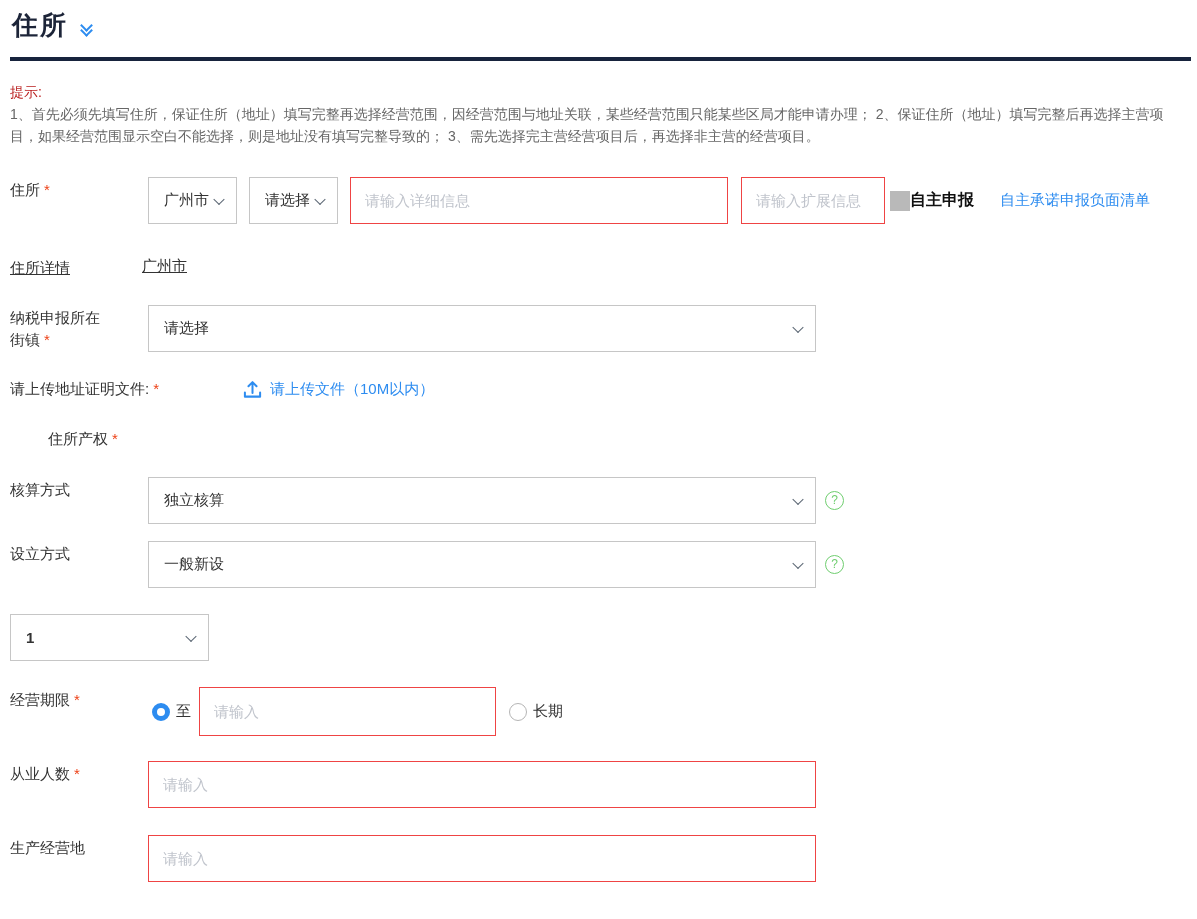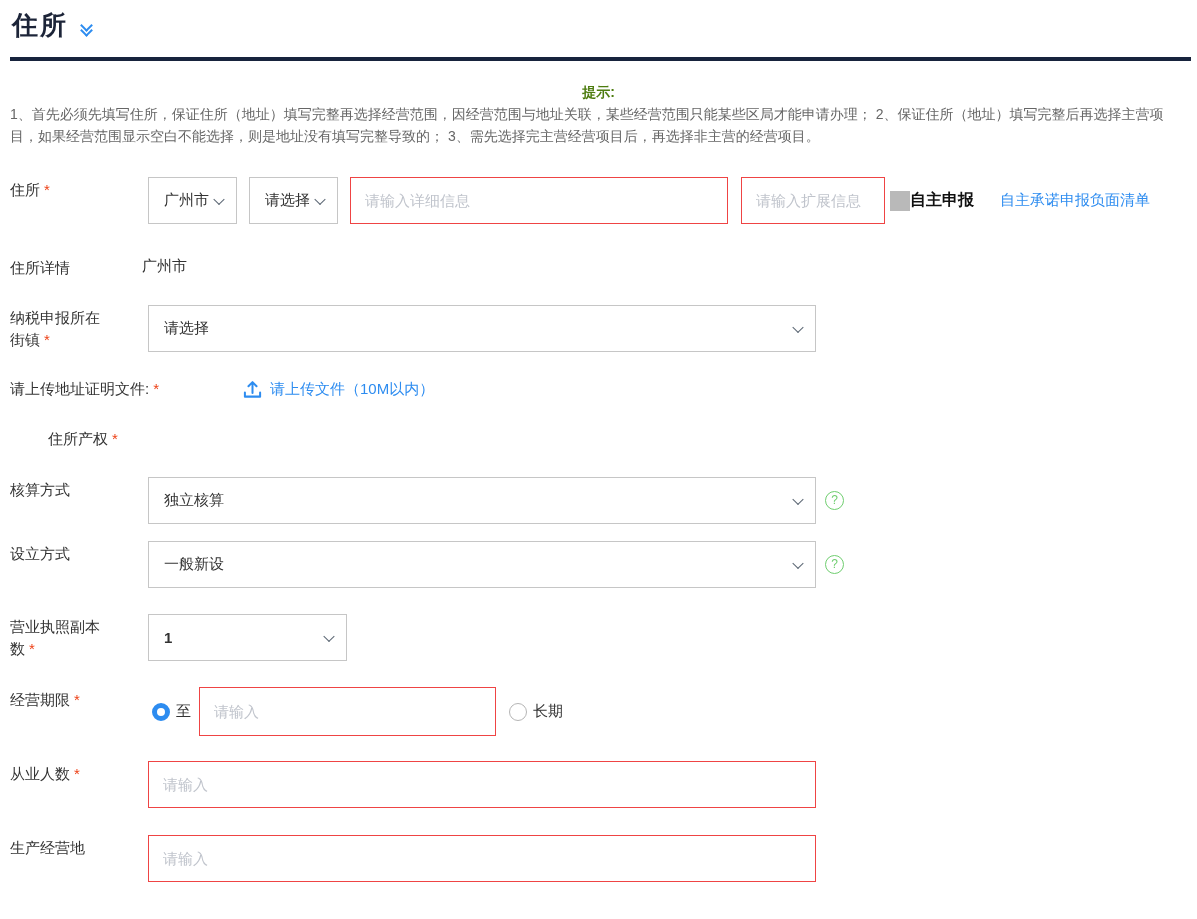--- a/index.html
+++ b/index.html
@@ -18,21 +18,21 @@
   .collapse-icon i {
     display:block; width:9px; height:9px;
     border-right:2px solid #2d8cf0; border-bottom:2px solid #2d8cf0;
     transform:rotate(45deg);
   }
   .collapse-icon i + i { margin-top:-5px; }
   .title-rule { height:4px; background:#17233d; margin:14px 0 0 0; width:1181px; }
 
   
   .tips { margin-top:20px; font-size:14px; line-height:22px; color:#666; width:1177px; }
-  .tips-heading { font-weight:bold; color:#4d7c0f;text-align:center; }
+  .tips-heading { font-weight:normal; color:#b91c1c; }
 
   
   .form { margin-top:30px; }
   .row { display:flex; align-items:flex-start; }
   .row-label {
     width:138px; flex:none; font-size:15px; color:#333;
     padding-top:2px; line-height:22px;
   }
   .row-label .narrow { display:inline-block; width:98px; }
   .row-label.wide { width:233px; }
@@ -119,21 +119,21 @@
           <input type="text" placeholder="请输入扩展信息" style="">
         </div>
         <div style="display:flex; align-items:center; height:47px;">
           <span class="checkbox-gray"></span>
           <span class="inline-label">自主申报</span>
           <a class="link" style="margin-left:26px;">自主承诺申报负面清单</a>
         </div>
       </div>
     </div>
 
-    <div class="row" style="margin-bottom:26px;">
+    <div class="row" style="margin-bottom:26px;text-decoration:underline;">
       <div class="row-label">住所详情</div>
       <div class="plain-value" style="margin-left:-6px;">广州市</div>
     </div>
 
     <div class="row" style="margin-bottom:26px;">
       <div class="row-label">
         <span class="narrow"><span>纳税申报所在街镇</span><span class="req">*</span></span>
       </div>
       <div class="box select" style="width:668px;">
         <span>请选择</span>
@@ -176,23 +176,20 @@
       <div class="field-area" style="height:47px;">
         <div class="box select" style="width:668px;">
           <span>一般新设</span>
           <i class="caret"></i>
         </div>
         <span class="help-icon">?</span>
       </div>
     </div>
 
     <div class="row" style="margin-bottom:26px;">
-      <div class="row-label">
-        <span class="narrow"><span>营业执照副本数</span><span class="req">*</span></span>
-      </div>
       <div class="box select" style="width:199px;">
         <span style="font-weight:bold;">1</span>
         <i class="caret"></i>
       </div>
     </div>
 
     <div class="row" style="margin-bottom:25px;">
       <div class="row-label">
         <span>经营期限</span><span class="req">*</span>
       </div>

